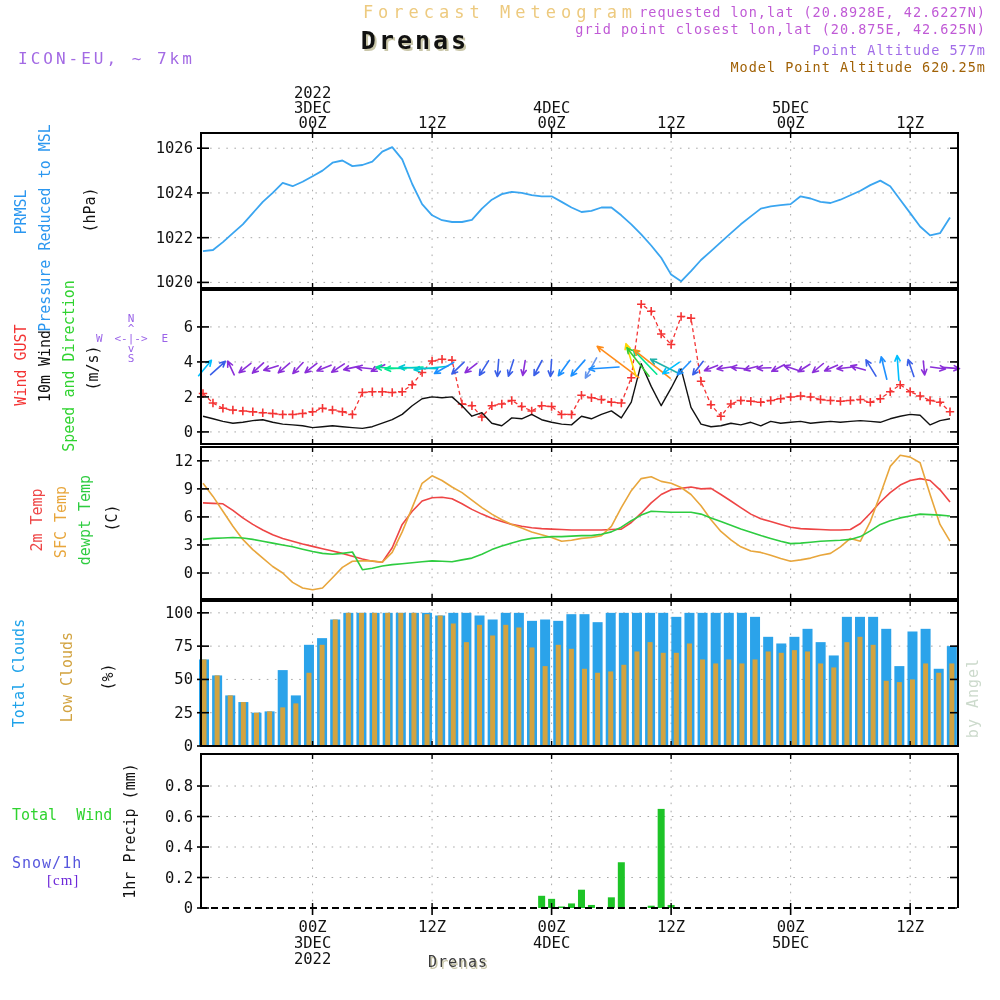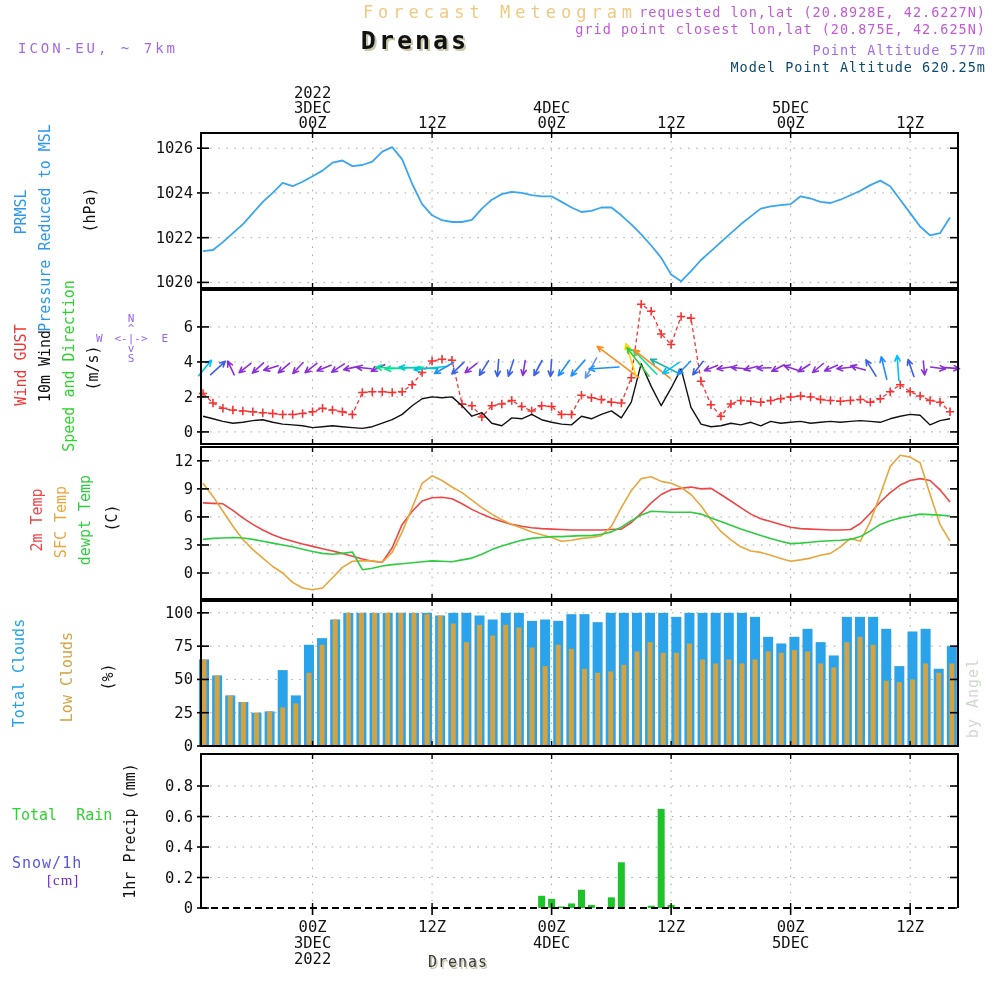--- a/index.html
+++ b/index.html
@@ -3,21 +3,21 @@
 <meta charset="utf-8">
 <style>
   html,body{margin:0;padding:0;background:#fff;}
   #page{position:relative;width:1000px;height:1000px;background:#fff;overflow:hidden;
         font-family:"DejaVu Sans Mono","Liberation Mono",monospace;}
   .abs{position:absolute;white-space:nowrap;}
   #site-title{left:0;right:0;top:2px;text-align:center;font-size:17px;letter-spacing:5px;}
   #station-title{left:300px;width:230px;top:26px;text-align:center;font-size:25px;font-weight:bold;
                  letter-spacing:3px;color:#111;text-shadow:2px 2px 0 #c9c6a9;}
   .geo-line{right:14px;text-align:right;font-size:13.5px;letter-spacing:1px;}
-  #model-label{left:18px;top:40px;font-size:14px;letter-spacing:3px;}
+  #model-label{left:18px;top:49px;font-size:16px;letter-spacing:3px;}
   .vlab{position:absolute;white-space:nowrap;transform:translate(-50%,-50%) rotate(-90deg);font-size:15px;}
   #compass{left:108px;top:314px;width:46px;font-size:11px;line-height:10px;text-align:center;}
   .c-mid{position:relative;}
   .c-w{position:absolute;left:-12px;top:0;}
   .c-e{position:absolute;right:-14px;top:0;}
   #rain-label{left:12px;top:806px;font-size:15px;word-spacing:10px;}
   #snow-label{left:12px;top:846px;font-size:15px;letter-spacing:1px;margin-top:8px;}
   #cm-label{left:47px;top:872px;font-size:15px;letter-spacing:1px;}
   #credit{left:973px;top:698px;transform:translate(-50%,-50%) rotate(-90deg);position:absolute;
           font-size:15px;letter-spacing:1px;white-space:nowrap;}
@@ -30,21 +30,21 @@
 
 <div id="page">
 
   <div id="site-title" class="abs" style="color: rgb(237, 202, 127);">Forecast Meteogram</div>
 
   <div id="station-title" class="abs">Drenas</div>
 
   <div class="abs geo-line" style="top: 4px; color: rgb(192, 90, 214); margin-left: 13px;">requested lon,lat (20.8928E, 42.6227N)</div>
   <div class="abs geo-line" style="top: 21px; color: rgb(192, 90, 214); text-align: right;">grid point closest lon,lat (20.875E, 42.625N)</div>
   <div class="abs geo-line" style="top: 42px; color: rgb(162, 109, 232); padding-left: 16px;">Point Altitude 577m</div>
-  <div class="abs geo-line" style="top: 59px; color: #0c4a6e;">Model Point Altitude 620.25m</div>
+  <div class="abs geo-line" style="top: 59px; color: #a16207;">Model Point Altitude 620.25m</div>
 
   <div id="model-label" class="abs" style="color: rgb(163, 106, 228);">ICON-EU, ~ 7km</div>
 
   <svg id="chart" width="1000" height="1000">
       <line x1="202" y1="282.4083694083695" x2="957" y2="282.4083694083695" stroke="#a8a8a8" stroke-width="1" stroke-dasharray="1.6 6.5"></line>
       <line x1="202" y1="237.67532467532513" x2="957" y2="237.67532467532513" stroke="#a8a8a8" stroke-width="1" stroke-dasharray="1.6 6.5"></line>
       <line x1="202" y1="192.94227994228083" x2="957" y2="192.94227994228083" stroke="#a8a8a8" stroke-width="1" stroke-dasharray="1.6 6.5"></line>
       <line x1="202" y1="148.20923520923648" x2="957" y2="148.20923520923648" stroke="#a8a8a8" stroke-width="1" stroke-dasharray="1.6 6.5"></line>
       <line x1="312.56" y1="133" x2="312.56" y2="288" stroke="#a8a8a8" stroke-width="1" stroke-dasharray="1.6 6.5"></line>
       <line x1="432.08000000000004" y1="133" x2="432.08000000000004" y2="288" stroke="#a8a8a8" stroke-width="1" stroke-dasharray="1.6 6.5"></line>
@@ -478,19 +478,19 @@
   <div class="vlab" style="left: 37px; top: 520px; color: rgb(238, 69, 69);">2m Temp</div>
   <div class="vlab" style="left: 61px; top: 522px; color: rgb(232, 166, 60);">SFC Temp</div>
   <div class="vlab" style="left: 85px; top: 520px; color: rgb(46, 204, 64);">dewpt Temp</div>
   <div class="vlab" style="left: 112px; top: 518px; color: rgb(17, 17, 17);">(C)</div>
 
   <div class="vlab" style="left: 19px; top: 673px; color: rgb(30, 162, 234);">Total Clouds</div>
   <div class="vlab" style="left: 67px; top: 677px; color: rgb(210, 163, 64);">Low Clouds</div>
   <div class="vlab" style="left: 108px; top: 677px; color: rgb(17, 17, 17);">(%)</div>
 
   <div class="vlab" style="left: 130px; top: 831px; color: rgb(17, 17, 17);">1hr Precip (mm)</div>
-  <div id="rain-label" class="abs" style="color: rgb(47, 211, 47);">Total Rain</div>
+  <div id="rain-label" class="abs" style="color: rgb(47, 211, 47);">Total Wind</div>
   <div id="snow-label" class="abs" style="color: rgb(86, 86, 221);">Snow/1h</div>
   <div id="cm-label" class="abs" style="color: #6d28d9; font-family: Liberation Serif, serif;">[cm]</div>
 
   <div id="credit" style="color: rgb(204, 218, 204);">by Angel</div>
   <div id="footer-station" class="abs">Drenas</div>
 </div>
 
 </body></html>

